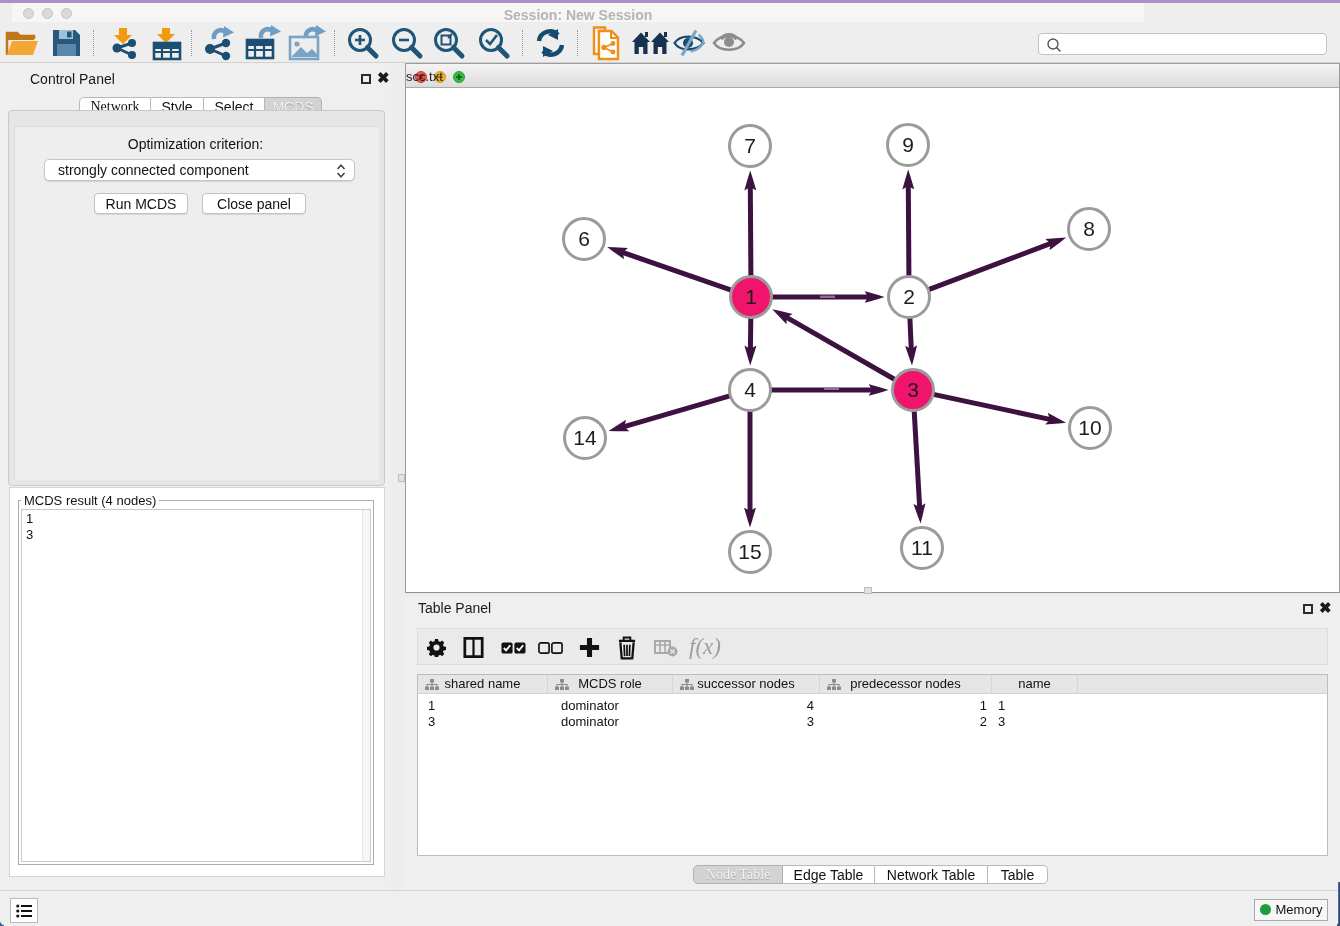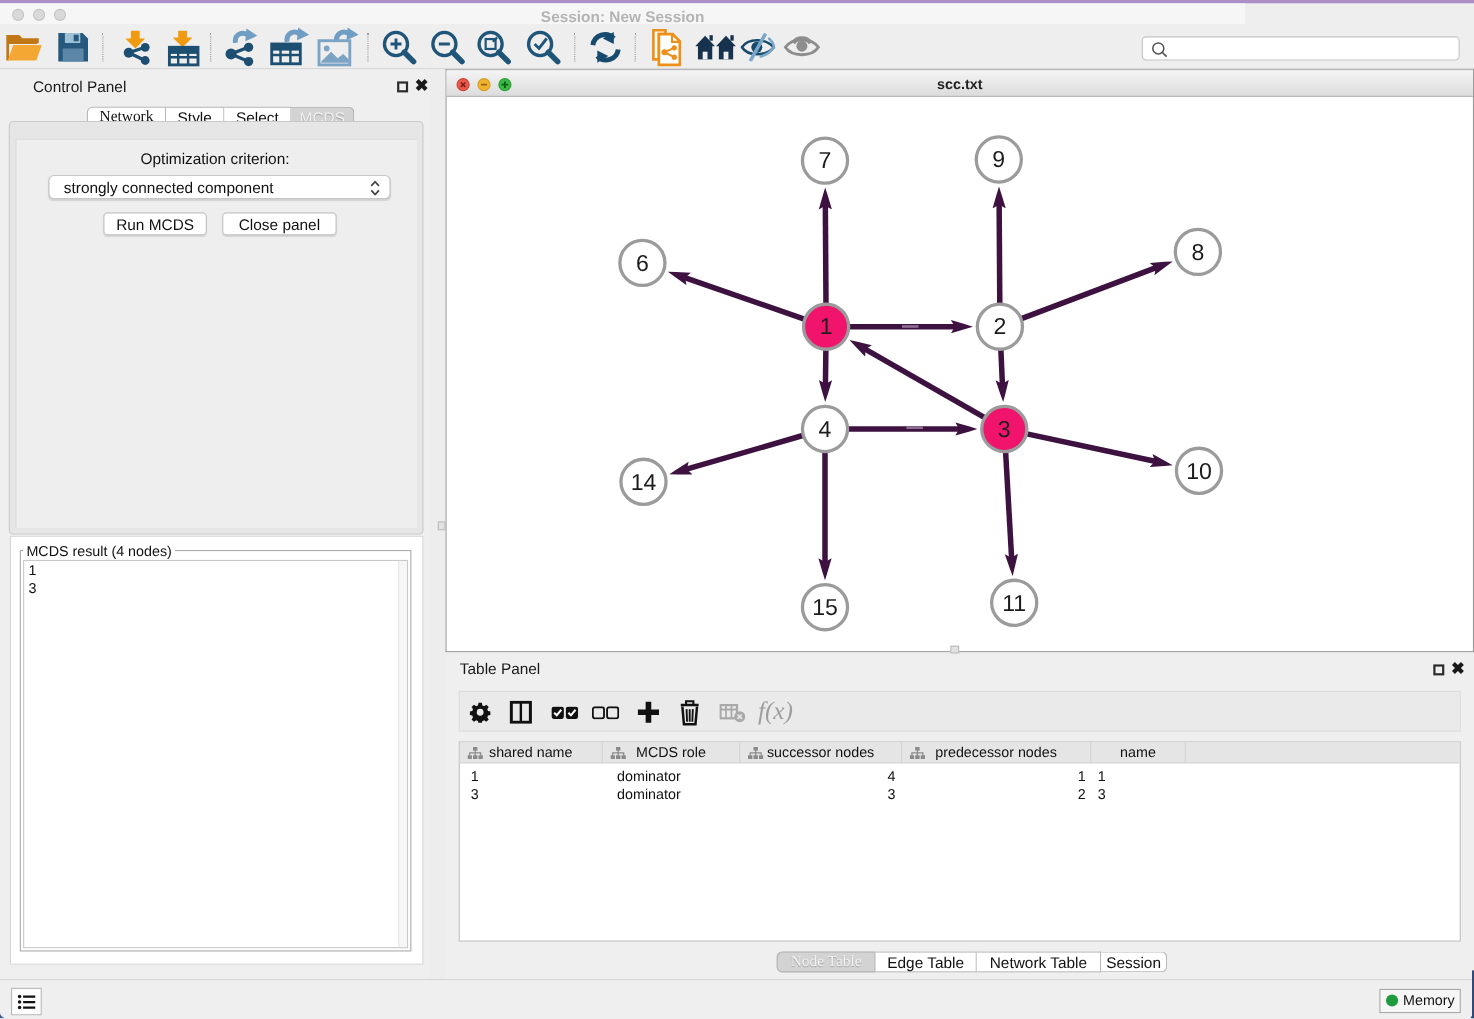--- a/index.html
+++ b/index.html
@@ -2,21 +2,21 @@
 <html><head>
 <meta charset="utf-8">
 <style>
 * { margin:0; padding:0; box-sizing:border-box; }
 html,body { width:1340px; height:926px; overflow:hidden; }
 body { font-family:"Liberation Sans", sans-serif; background:#eeeeee; position:relative; }
 .abs { position:absolute; }
 
 
 #deskline { left:0; top:0; width:1340px; height:3px; background:#ac90c5; }
-#titlebar { left:0; top:3px; width:1132px; height:19px; background:#f6f6f6;padding-left:41px; }
+#titlebar { left:12px; top:3px; width:1132px; height:19px; background:#f6f6f6;padding-left:41px; }
 .tl-dot { position:absolute; top:5px; width:11px; height:11px; border-radius:50%;
   background:#d9d9d9; border:1px solid #c4c4c4; }
 #apptitle { position:absolute; top:4px; left:0; width:100%; text-align:center;
   font-size:14px; font-weight:bold; color:#b4b4b4; }
 
 
 #toolbar { left:0; top:22px; width:1340px; height:41px; background:#eeeeee;
   border-bottom:1px solid #d2d2d2; }
 .tsep { position:absolute; top:8px; height:26px; width:0;
   border-left:1px dotted #9a9a9a; }
@@ -67,22 +67,22 @@
 
 #vdivider { left:391px; top:63px; width:14px; height:827px; background:#ededed; }
 #vhandle { position:absolute; left:7px; top:411px; width:7px; height:8px;
   background:#e2e2e2; border:1px solid #bdbdbd; }
 
 
 #netwin { left:405px; top:63px; width:935px; height:530px; background:#ffffff;
   border:1px solid #9c9c9c; border-bottom:1px solid #8f8f8f; }
 #nettitle { position:absolute; left:0; top:0; width:100%; height:24px;
   background:linear-gradient(#f4f4f4,#dcdcdc); border-bottom:1px solid #ababab; }
-#nettitle .label { position:absolute; width:100%; text-align:center; top:5px;
-  font-size:13px; font-weight:bold; color:#222; }
+#nettitle .label { position:absolute; width:100%; top:5px;
+  font-size:13px; font-weight:normal; color:#222; }
 .mac-dot { position:absolute; top:7px; width:12px; height:12px; border-radius:50%; }
 
 #hdivider { left:405px; top:593px; width:935px; height:3px; background:#ededed; }
 #hhandle { position:absolute; left:459px; top:-6px; width:8px; height:7px;
   background:#e2e2e2; border:1px solid #bdbdbd; }
 
 
 #tpanel { left:405px; top:596px; width:935px; height:294px; background:#efefef; }
 #tpanel-title { position:absolute; left:13px; top:4px; font-size:14px; color:#1a1a1a; }
 #ttoolbar { position:absolute; left:12px; top:32px; width:911px; height:37px;
@@ -454,25 +454,25 @@
     <defs>
       <g id="sitemap" fill="#8a8a8a">
         <rect x="5" y="0" width="4" height="3.4"></rect>
         <rect x="0" y="7.6" width="4" height="3.4"></rect>
         <rect x="5" y="7.6" width="4" height="3.4"></rect>
         <rect x="10" y="7.6" width="4" height="3.4"></rect>
         <path d="M7 3 L7 8 M2 7.8 L2 5.5 L12 5.5 L12 7.8" stroke="#8a8a8a" stroke-width="1.1" fill="none"></path>
       </g>
     </defs>
   </svg>
-  <div id="btabs" class="seg" style="left:288px; top:269px;margin-left:13px;">
+  <div id="btabs" class="seg" style="left:288px; top:269px;">
     <div class="tab sel" style="width:90px;">Node Table</div>
     <div class="tab" style="width:92px;">Edge Table</div>
     <div class="tab" style="width:113px;">Network Table</div>
-    <div class="tab" style="width:60px;">Session</div>
+    <div class="tab" style="width:60px;">Table</div>
   </div>
 </div>
 
 <div id="statusbar" class="abs">
   <div id="listbtn">
     <svg class="abs" style="left:5px; top:5px;" width="17" height="14" viewBox="0 0 17 14">
       <circle cx="1.8" cy="2" r="1.6" fill="#111"></circle>
       <circle cx="1.8" cy="7" r="1.6" fill="#111"></circle>
       <circle cx="1.8" cy="12" r="1.6" fill="#111"></circle>
       <path d="M5 2 L16 2 M5 7 L16 7 M5 12 L16 12" stroke="#111" stroke-width="2.2"></path>

